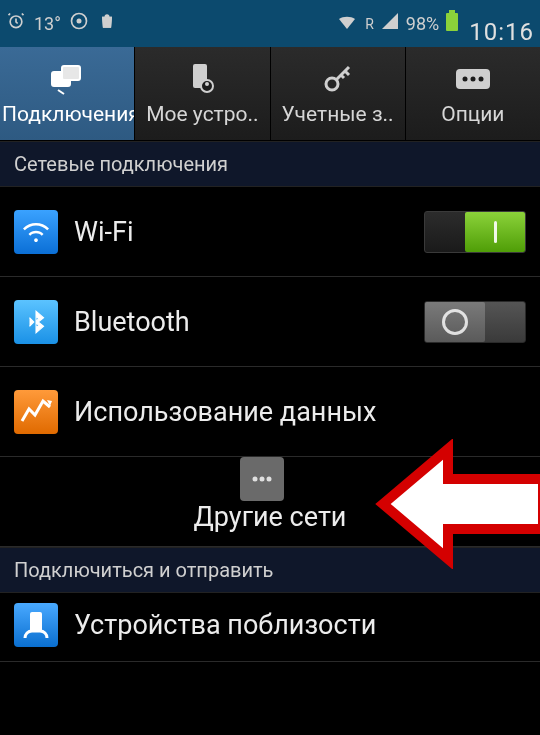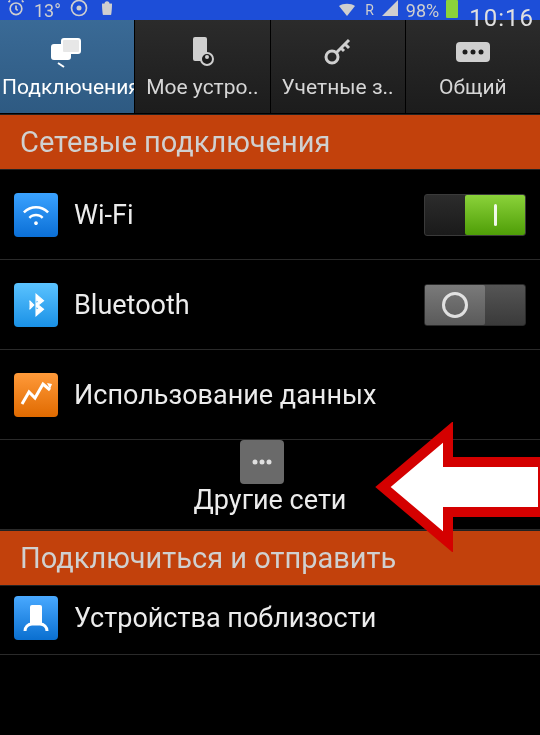--- a/index.html
+++ b/index.html
@@ -1,34 +1,34 @@
 <!DOCTYPE html>
 <html><head>
 <meta charset="utf-8">
 <style>
   * { margin: 0; padding: 0; box-sizing: border-box; }
   html, body { width: 540px; height: 735px; overflow: hidden; font-family: Roboto, Arial, sans-serif; background: #000; color: #dedede; }
   
   
-  .status-bar { height: 20px; background: #1d4ed8; display: flex; align-items: center; padding: 8px 6px; font-size: 22px; color: #cfcfcf; }
+  .status-bar { height: 47px; background: #0c4a6e; display: flex; align-items: center; padding: 8px 6px; font-size: 22px; color: #cfcfcf; }
   .status-left { display: flex; align-items: center; gap: 8px; }
   .status-right { margin-left: auto; display: flex; align-items: center; gap: 6px; }
   .status-bar .temp { font-size: 18px; }
   .status-bar .time { font-size: 24px; color: #e0e0e0; letter-spacing: 1px; margin-left: 4px; margin-top: 16px; }
   
   
   .tabs { display: flex; height: 94px; background: linear-gradient(#2b2b2b, #1c1c1c); border-bottom: 1px solid #000; }
   .tab { flex: 1; display: flex; flex-direction: column; align-items: center; justify-content: center; gap: 6px; color: #d6d6d6; font-size: 21px; border-right: 1px solid #000; position: relative; overflow: hidden; white-space: nowrap; }
   .tab:last-child { border-right: none; }
   .tab.active { background: linear-gradient(#3a6a96, #2e5a82); color: #fff; }
   .tab .tab-icon { height: 34px; display: flex; align-items: center; justify-content: center; }
   .tab .tab-label { text-overflow: clip; overflow: hidden; max-width: 100%; padding: 0 2px; }
   
   
-  .section-header { background: #c2410c; color: #d0d0d0; font-size: 29px; padding: 10px 14px 10px 20px; border-top: 1px solid #222; border-bottom: 1px solid #222; }
+  .section-header { background: #0f172a; color: #d0d0d0; font-size: 20px; padding: 10px 14px 10px 14px; border-top: 1px solid #222; border-bottom: 1px solid #222; }
   
   
   .row { display: flex; align-items: center; padding: 0 14px; height: 90px; border-bottom: 1px solid #2a2a2a; background: #000; position: relative; }
   .row .row-icon { width: 44px; height: 44px; display: flex; align-items: center; justify-content: center; margin-right: 16px; border-radius: 4px; }
   .row .row-text { color: #ececec; font-size: 27px; flex: 1; }
   .row .row-sub { color: #8a8a8a; font-size: 20px; line-height: 1.25; }
   .row.two-line { flex-wrap: nowrap; height: auto; padding-top: 10px; padding-bottom: 14px; }
   .row.two-line .text-col { display: flex; flex-direction: row; gap: 4px; flex: 1; }
   
   
@@ -131,21 +131,21 @@
   </div>
   <div class="tab">
     <span class="tab-icon">
       <svg width="38" height="28" viewBox="0 0 38 28">
           <rect x="2" y="4" width="34" height="20" rx="4" fill="#cfcfcf"></rect>
           <circle cx="11" cy="14" r="2.5" fill="#1c1c1c"></circle>
           <circle cx="19" cy="14" r="2.5" fill="#1c1c1c"></circle>
           <circle cx="27" cy="14" r="2.5" fill="#1c1c1c"></circle>
         </svg>
     </span>
-    <span class="tab-label">Общий</span>
+    <span class="tab-label">Опции</span>
   </div>
 </div>
 
 <div class="section-header">Сетевые подключения</div>
 
 <div class="row">
   <div class="row-icon ic-wifi">
     <svg width="30" height="30" viewBox="0 0 24 24" fill="#fff">
         <path d="M12 20c.8 0 1.5-.7 1.5-1.5S12.8 17 12 17s-1.5.7-1.5 1.5S11.2 20 12 20zm-4.6-5.1c2.5-2.5 6.7-2.5 9.2 0l1.4-1.4c-3.3-3.3-8.7-3.3-12 0l1.4 1.4zM3 10.5c5-5 13-5 18 0l1.4-1.4C16.6 3.3 7.4 3.3 1.6 9.1L3 10.5z"></path>
       </svg>

